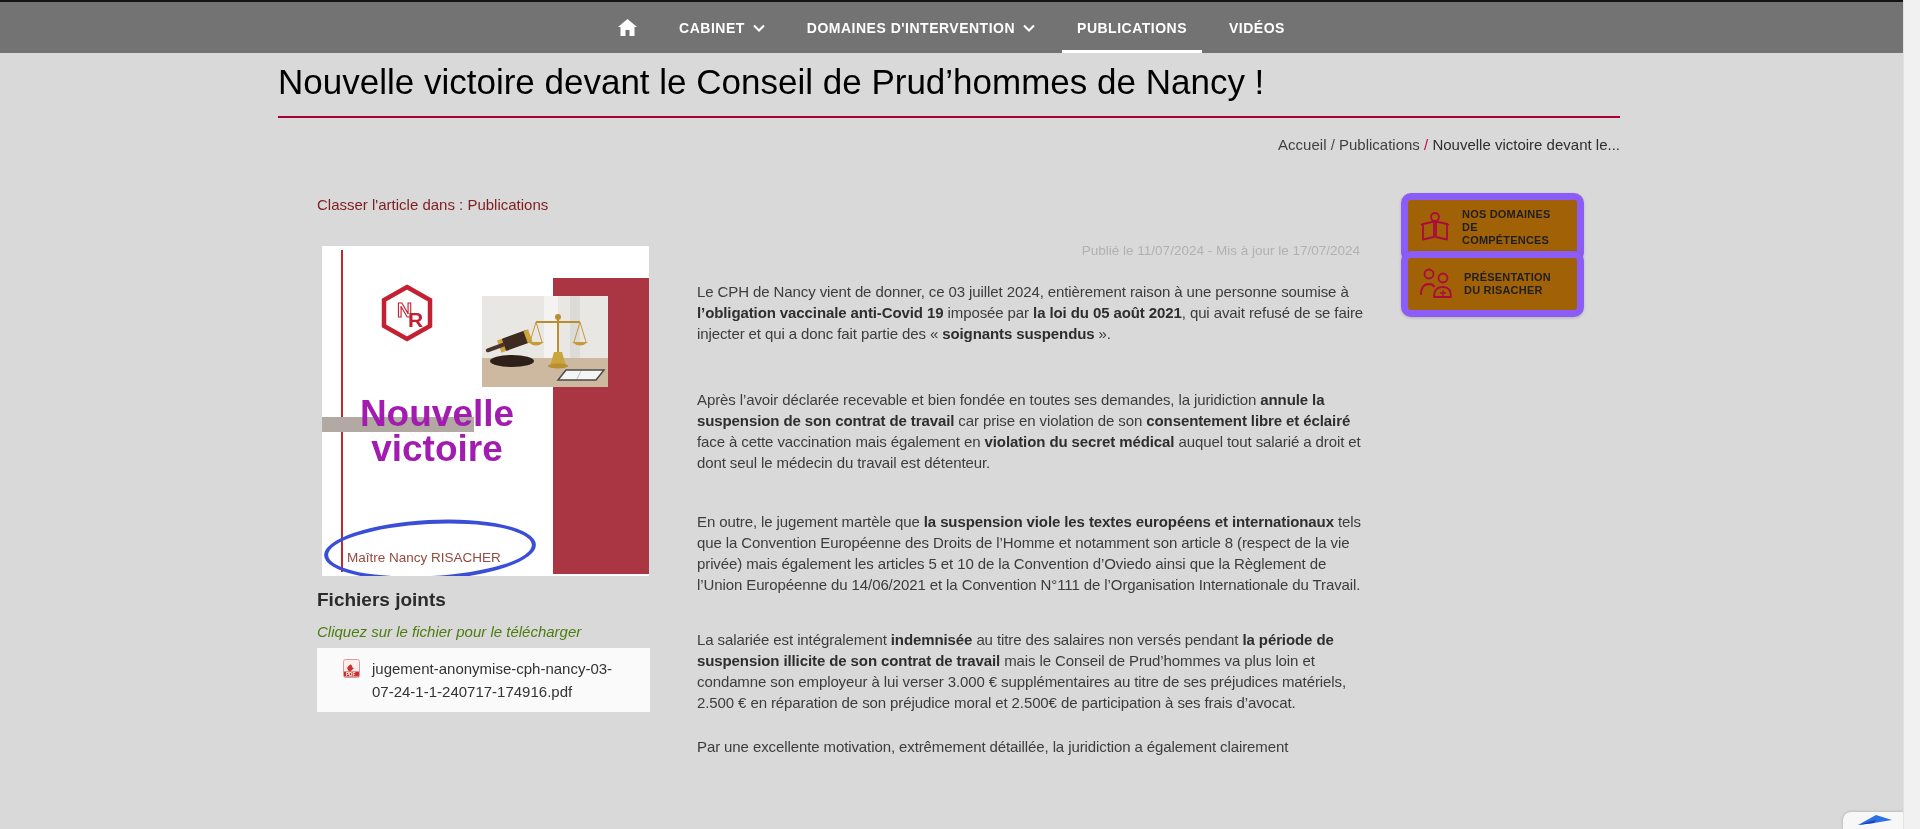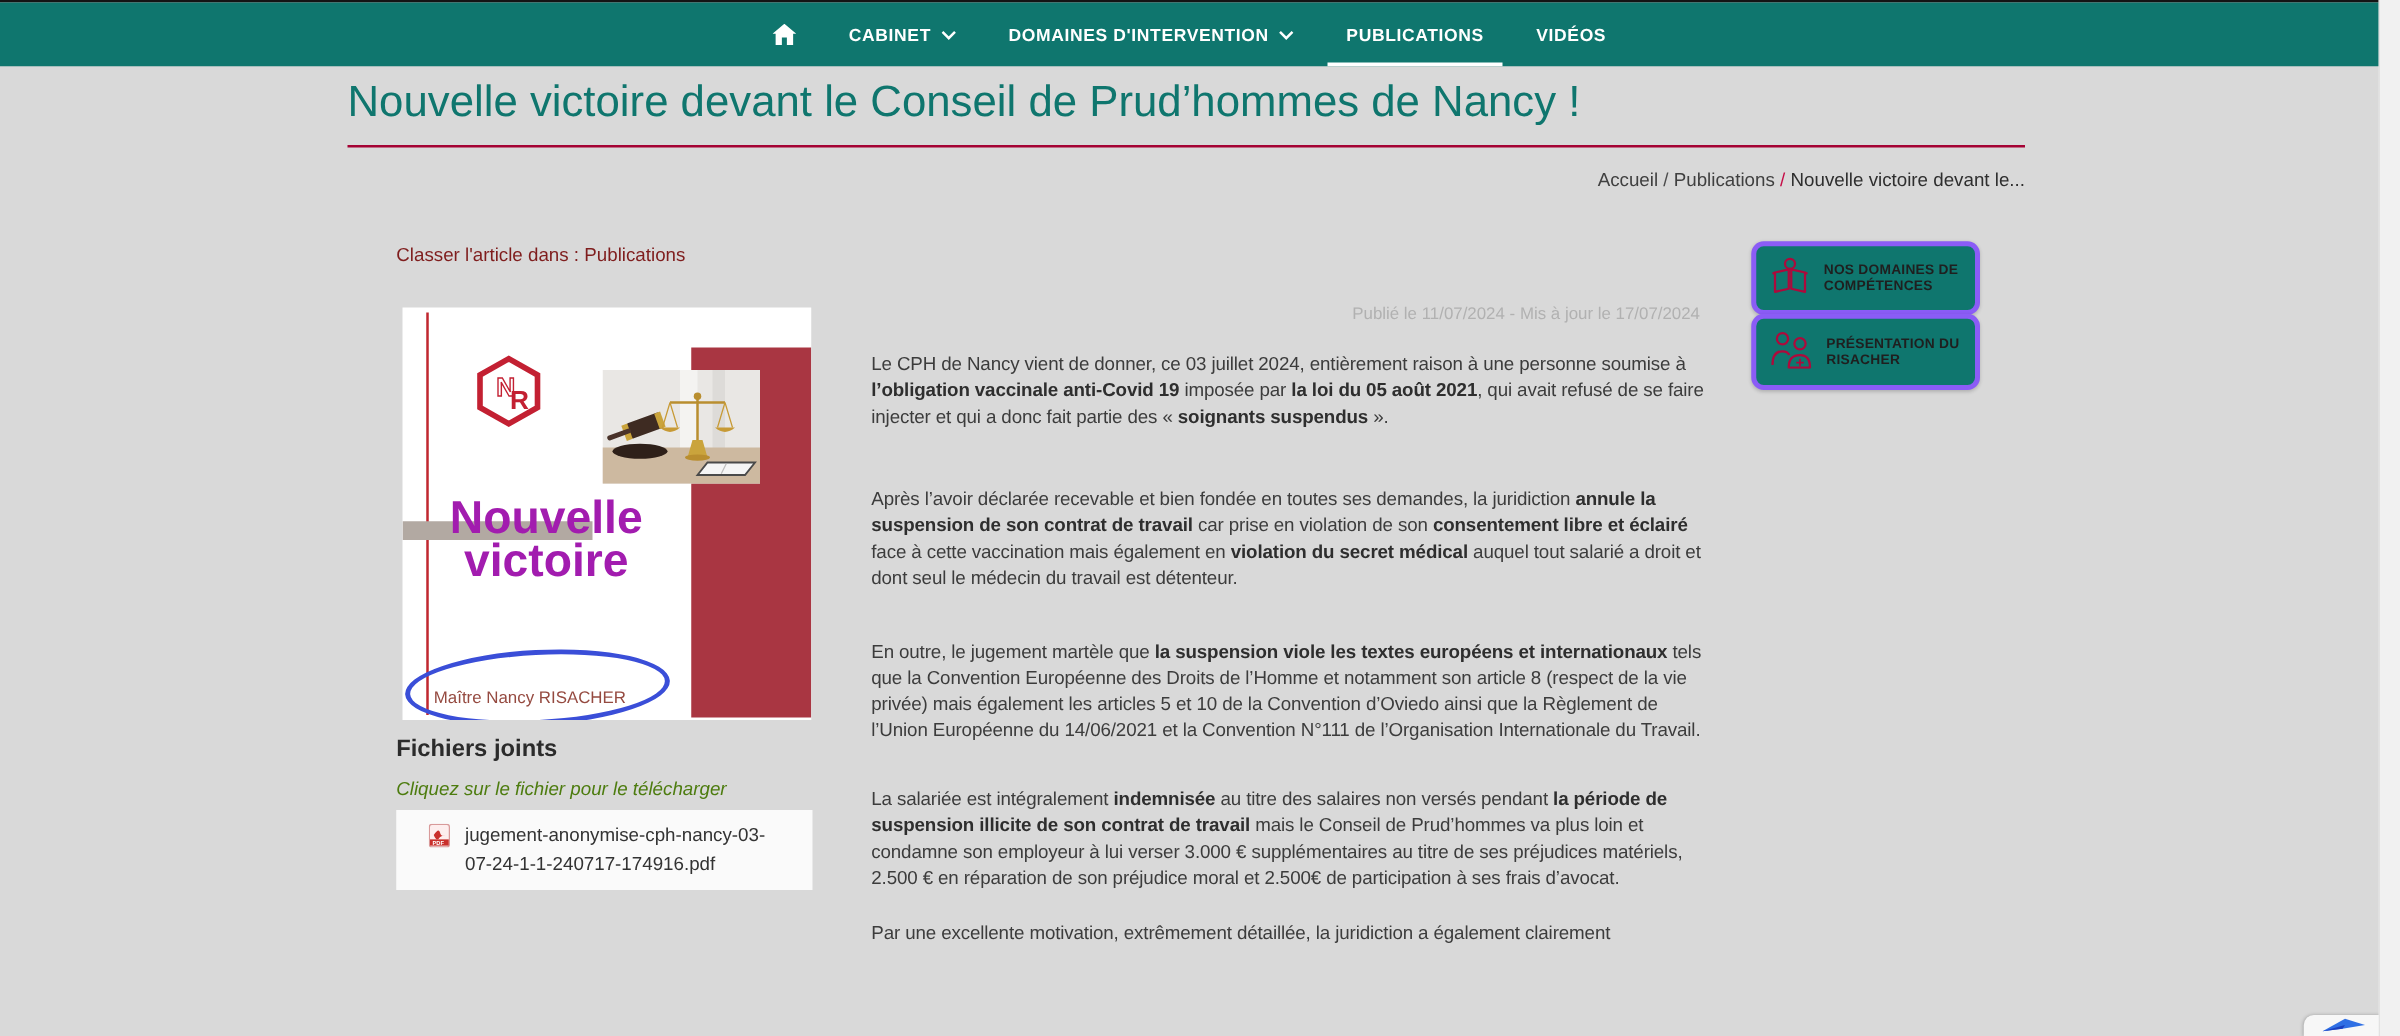--- a/index.html
+++ b/index.html
@@ -2,31 +2,31 @@
 <html lang="fr"><head>
 <meta charset="utf-8">
 <style>
   * { margin:0; padding:0; box-sizing:border-box; }
   html,body { width:1920px; height:829px; overflow:hidden; }
   body { font-family:"Liberation Sans","DejaVu Sans",sans-serif; background:#d9d9d9; position:relative; }
 
   .topline { position:absolute; left:0; top:0; width:1903px; height:2px; background:#141414; }
 
   
-  .nav { position:absolute; left:0; top:2px; width:1903px; height:51px; background:#0f766e;
+  .nav { position:absolute; left:0; top:2px; width:1903px; height:51px; background:#737373;
          display:flex; align-items:stretch; justify-content:center; }
   .nav-item { display:flex; align-items:center; padding:0 21px; color:#fff; font-size:14px;
               font-weight:700; letter-spacing:.5px; cursor:pointer; position:relative; white-space:nowrap; }
   .nav-item .chev { margin-left:8px; display:inline-flex; }
   .nav-item.active::after { content:""; position:absolute; left:6px; right:6px; bottom:0; height:3px; background:#fff; }
   .home-glyph { display:inline-flex; }
 
   
   .page-title { position:absolute; left:278px; top:60px; width:1342px; font-size:35px; line-height:44px;
-                color:#0f766e; border-bottom:2px solid #a50234; padding-bottom:12px; font-weight:400; }
+                color:#000000; border-bottom:2px solid #a50234; padding-bottom:12px; font-weight:400; }
   .breadcrumb { position:absolute; top:136px; left:278px; width:1342px; text-align:right; font-size:15px; color:#4c4c4c; }
   .breadcrumb a { color:#404040; text-decoration:none; cursor:pointer; }
   .bc-sep1 { color:#4c4c4c; }
   .bc-sep2 { color:#c50a45; }
   .bc-current { color:#2e2e2e; }
 
   .category-line { position:absolute; left:317px; top:196px; font-size:15px; color:#7f1d1d; }
   .publish-date { position:absolute; left:690px; top:243px; width:670px; text-align:right; font-size:13.5px; color:#b1b1b1; }
 
   
@@ -52,21 +52,21 @@
   
   .article { position:absolute; left:697px; top:281px; width:670px; font-size:15px; line-height:21px;
              color:#3c3c3c; letter-spacing:-0.1px; }
   .article p.p2 { margin-top:45px; }
   .article p.p3 { margin-top:38px; }
   .article p.p4 { margin-top:34px; }
   .article p.p5 { margin-top:23px; }
   .article b { color:#2e2e2e; }
 
   
-  .side-btn { position:absolute; left:1401px; width:183px; background:#0f766e; border:4px solid #8b5cf6;
+  .side-btn { position:absolute; left:1401px; width:183px; background:#a16207; border:7px solid #8b5cf6;
               border-radius:10px; box-shadow:0 1px 3px rgba(0,0,0,.18); display:flex; align-items:center;
               gap:11px; padding:8px 11px; cursor:pointer; }
   .side-btn.b1 { top:193px; min-height:46px; }
   .side-btn.b2 { top:251px; min-height:52px; }
   .side-btn .lbl { font-size:11px; font-weight:700; line-height:13px; color:#1f1f1f; letter-spacing:.2px; }
 
   
   .badge { position:absolute; left:1843px; top:812px; width:61px; height:17px; background:#f7f7f7;
            border-radius:8px 0 0 0; box-shadow:0 0 3px rgba(0,0,0,.25); display:flex; align-items:flex-start;
            justify-content:center; overflow:hidden; cursor:pointer; }

